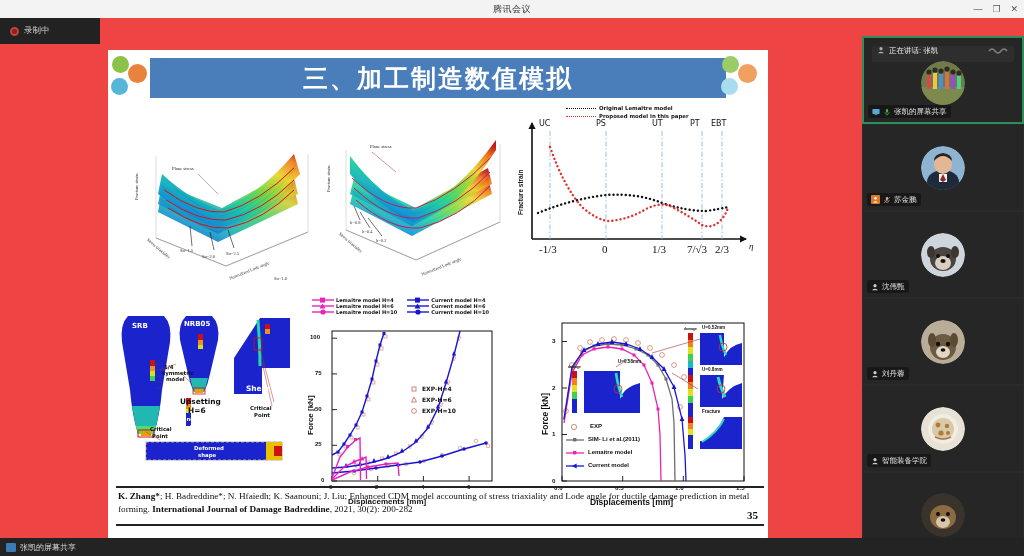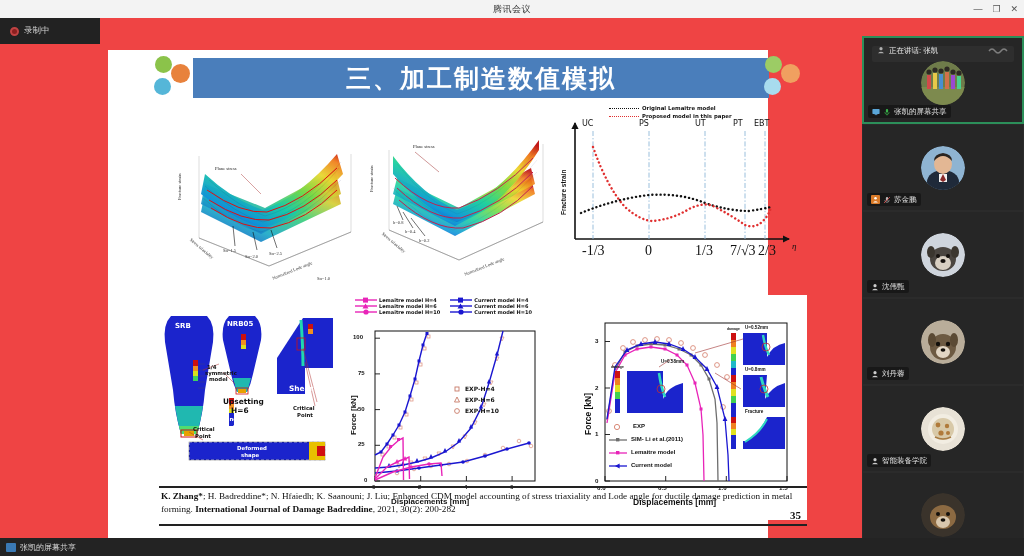--- a/index.html
+++ b/index.html
@@ -31,21 +31,21 @@
   }
   .rec-dot { width: 9px; height: 9px; border-radius: 50%; background: #8a2020;
     border: 2px solid #c04343; }
   .rec-label { font-size: 8.5px; color: #cfcfcf; }
 
   
   .slide-wrap {
     position: absolute; left: 108px; top: 32px; width: 660px; height: 500px;
     background: #ffffff;
   }
-  .slide { position: relative; width: 100%; height: 100%; margin-left: 43px; }
+  .slide { position: relative; width: 100%; height: 100%; }
 
   
   .hdr-band {
     position: absolute; left: 42px; top: 8px; width: 576px; height: 40px;
     background: #4a7ebb;
   }
   .hdr-title {
     position: absolute; left: 42px; top: 8px; width: 576px; height: 40px;
     display: flex; align-items: center; justify-content: center;
     color: #ffffff; font-size: 25px; font-weight: bold; letter-spacing: 2px;
@@ -77,21 +77,21 @@
   
   .fsbox { position: absolute; left: 398px; top: 53px; width: 258px; height: 172px; }
   .fs-legend { position: absolute; left: 60px; top: 1px; font-size: 5.4px; color: #111;
     line-height: 8px; font-family: "DejaVu Sans", sans-serif; font-weight: bold; }
   .fs-legend .row { display: flex; align-items: center; gap: 3px; }
   .fs-legend .dash { width: 30px; height: 0; border-top: 1.6px dotted #111; }
   .fs-legend .dash.red { border-top-color: #e03030; }
   .fs-ylab { position: absolute; left: 11px; top: 112px; font-size: 6.5px; font-weight: bold;
     color: #111; transform-origin: 0 0; transform: rotate(-90deg); white-space: nowrap; }
   .fs-tag { position: absolute; font-size: 8px; color: #111; font-family: "DejaVu Sans", sans-serif; }
-  .fs-tick { position: absolute; font-size: 14px; color: #111; font-family: "Liberation Serif", serif; }
+  .fs-tick { position: absolute; font-size: 11px; color: #111; font-family: "Liberation Serif", serif; }
   .fs-eta { position: absolute; font-size: 9px; color: #111; font-style: italic;
     font-family: "Liberation Serif", serif; }
 
   
   .fea { position: absolute; left: 2px; top: 252px; width: 182px; height: 162px; background:#fff; }
   .fea .lbl { position: absolute; font-size: 5.4px; color: #fff; font-weight: bold;
     font-family: "DejaVu Sans", sans-serif; white-space: nowrap; }
   .fea .lbl.dark { color: #111; }
 
   

